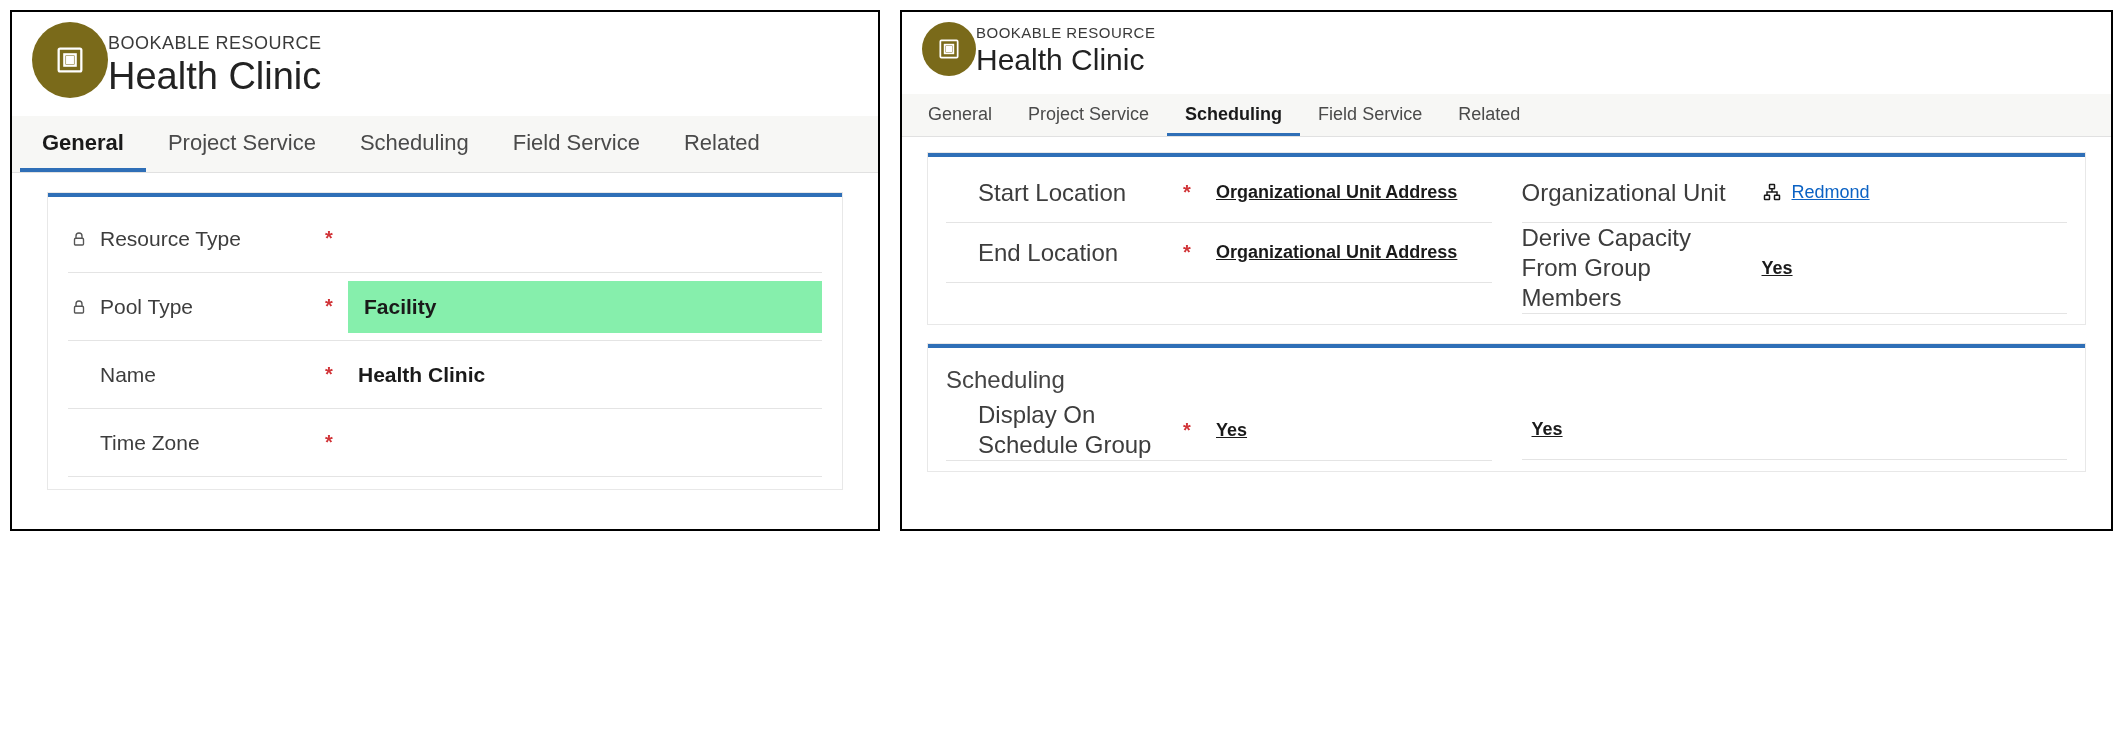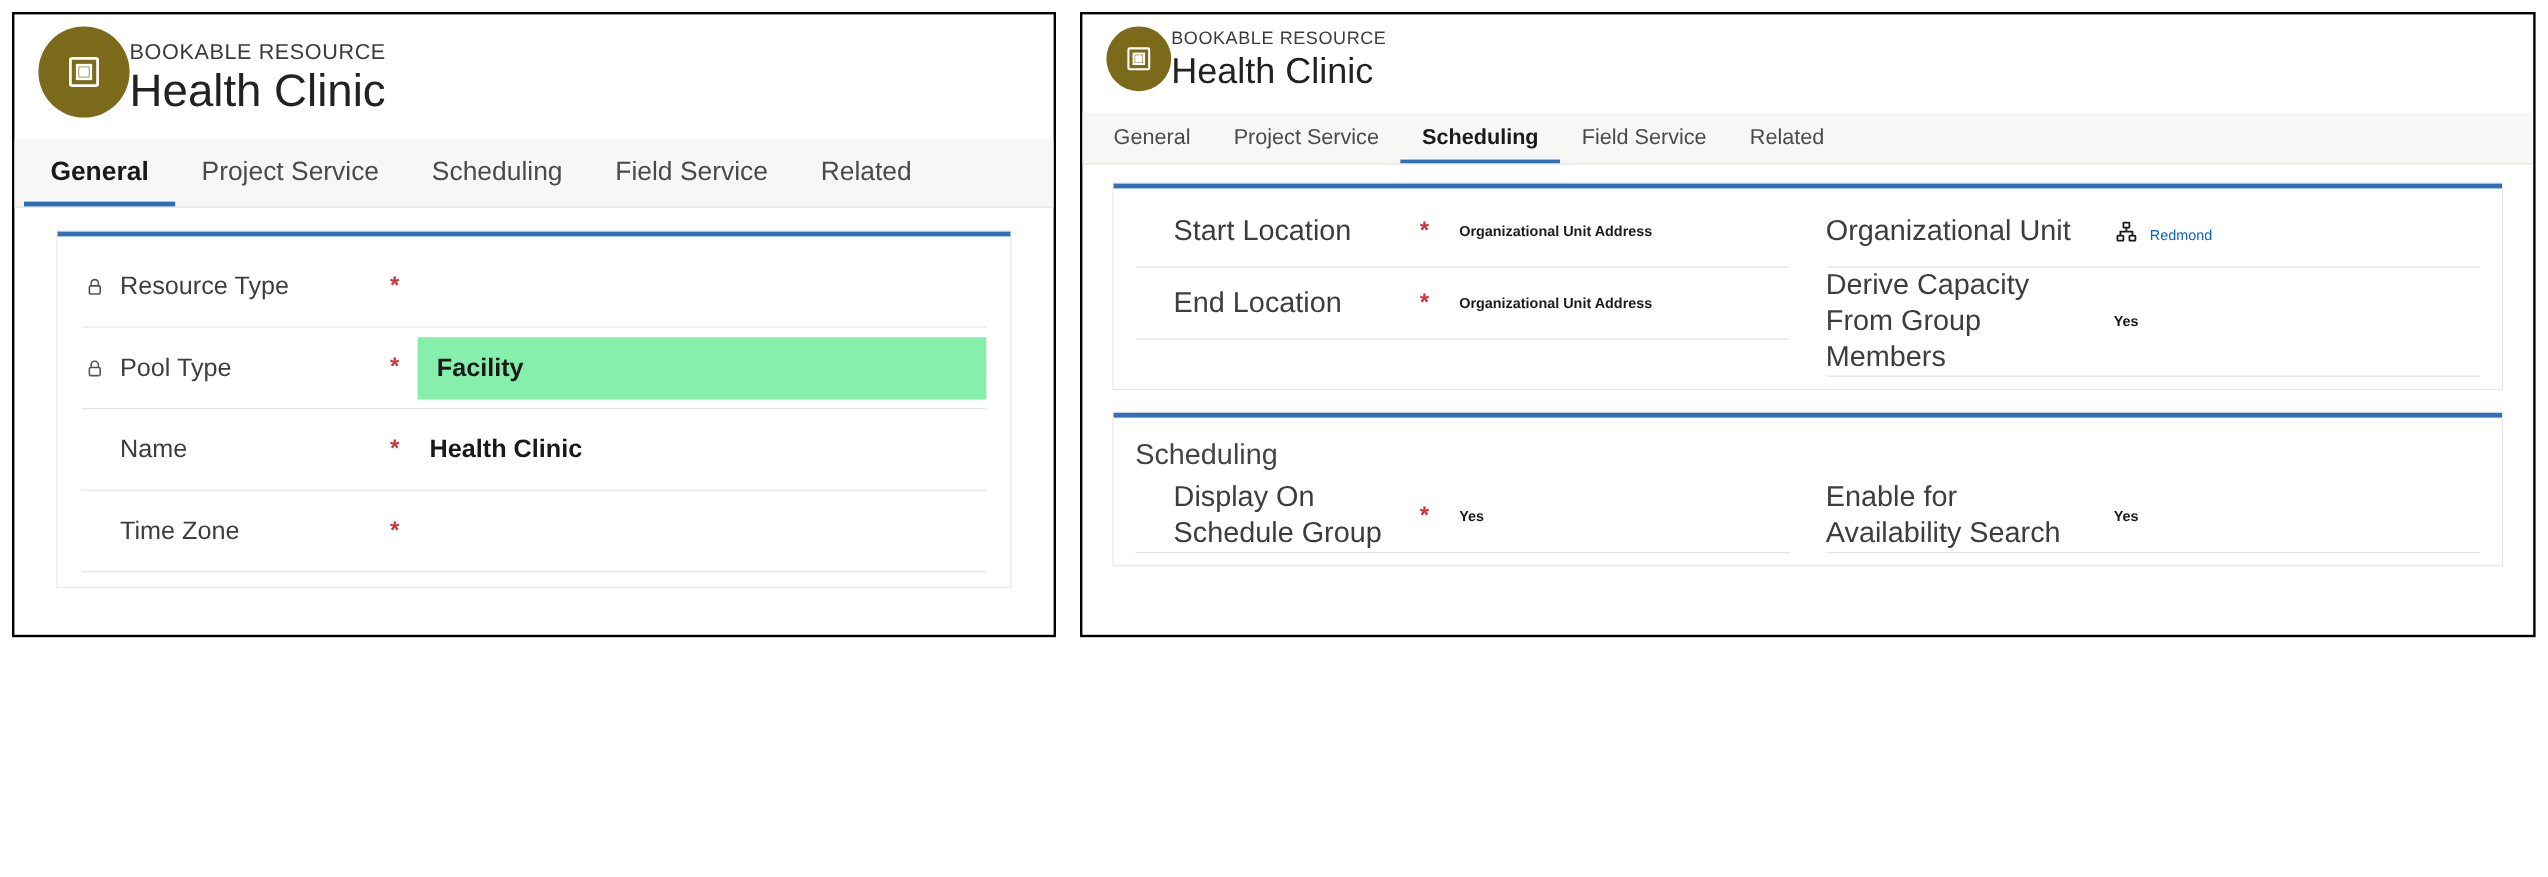--- a/index.html
+++ b/index.html
@@ -144,28 +144,28 @@
   .field-value {
     flex: 1;
     font-size: 21px;
     color: #1a1a1a;
     font-weight: 600;
     padding: 6px 10px;
     overflow: hidden;
     white-space: nowrap;
     text-overflow: ellipsis;
   }
-  .panel-right .field-value { font-size: 12px; }
+  .panel-right .field-value { font-size: 18px; text-decoration: underline; }
   .field-value.normal { font-weight: 400; }
   .field-value.shaded {
     background: #86efac;
     font-weight: 700;
     padding: 14px 16px;
   }
-  .field-value.link { color: #0b62c4; font-weight: 400; display: flex; align-items: flex-end; gap: 10px; }
+  .field-value.link { color: #0b62c4; font-weight: 400; display: flex; align-items: flex-start; gap: 10px; }
   .field-value.link svg { width: 20px; height: 20px; stroke: #1a1a1a; }
 </style>
 </head>
 <body>
 
 <div class="panel panel-left">
   <div class="header">
     <div class="avatar">
       <svg viewBox="0 0 24 24" fill="none" stroke="#fff" stroke-width="1.6">
         <rect x="4" y="4" width="16" height="16" rx="1"></rect>
@@ -300,21 +300,20 @@
         <div>
           <div class="field-row">
             <span class="field-lock empty"></span>
             <span class="field-label">Display On Schedule Group</span>
             <span class="field-req">*</span>
             <span class="field-value">Yes</span>
           </div>
         </div>
         <div>
           <div class="field-row">
-            <span class="field-label" style="flex:0 0 220px">Enable for Availability Search</span>
             <span class="field-value">Yes</span>
           </div>
         </div>
       </div>
     </div>
 
   </div>
 </div>
 
 </body></html>

